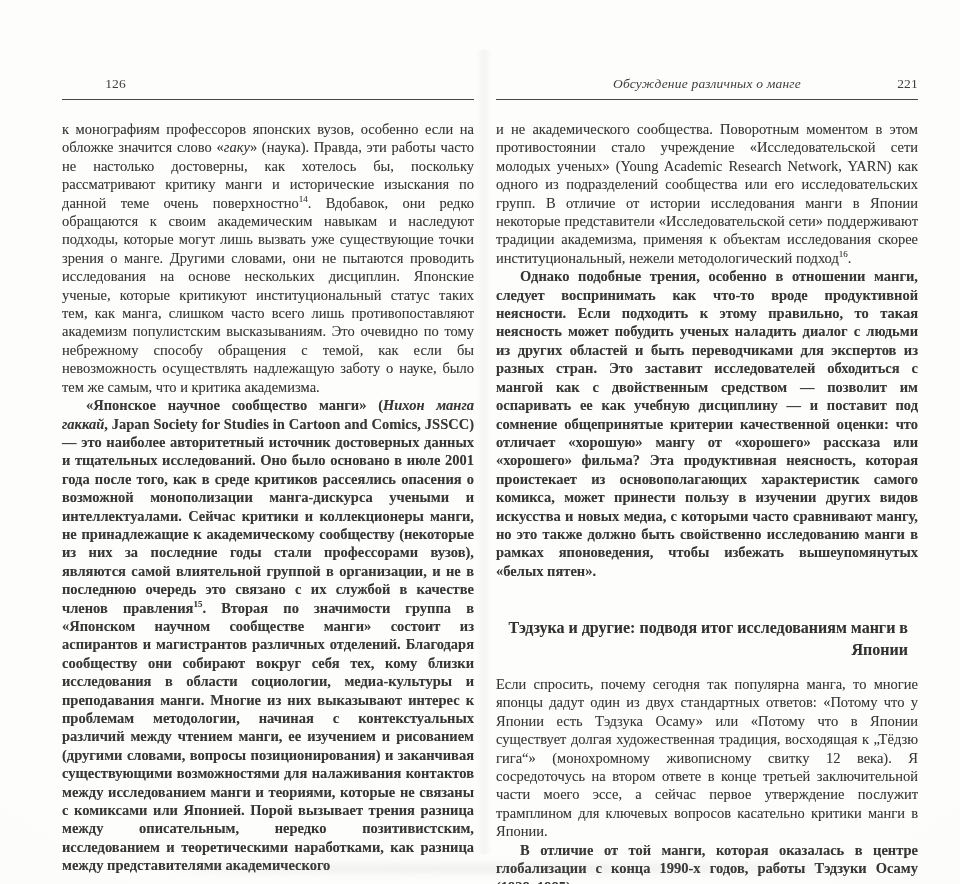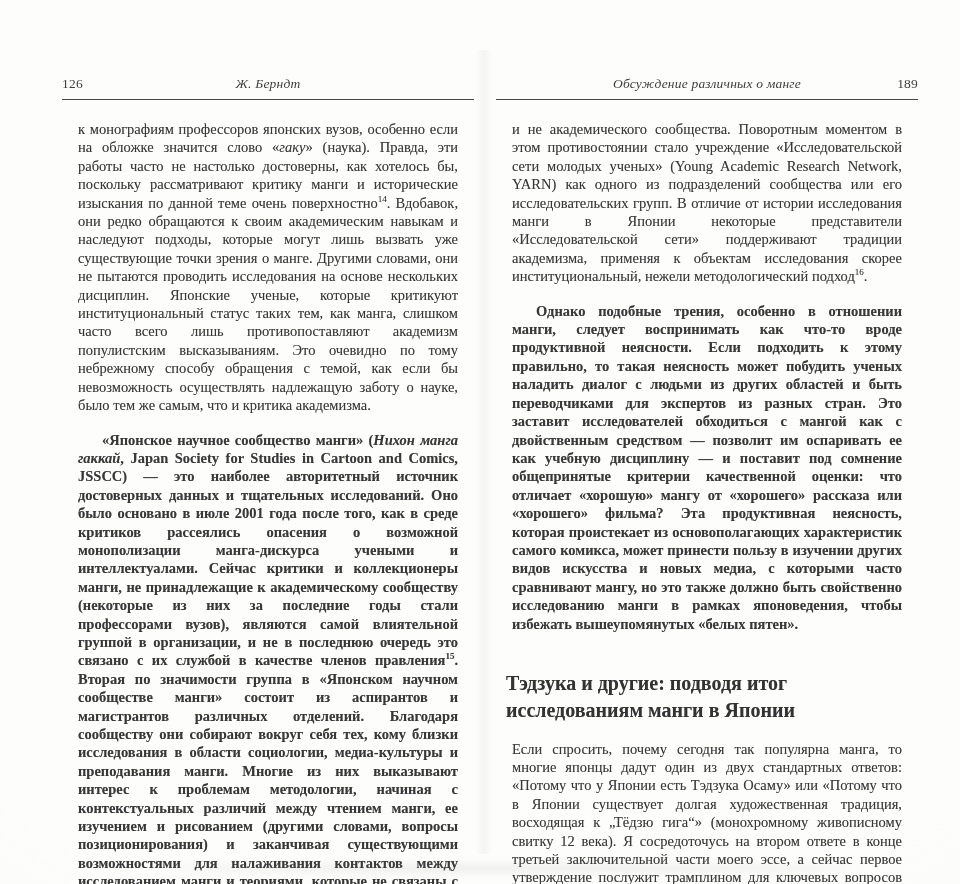--- a/index.html
+++ b/index.html
@@ -48,84 +48,83 @@
   .page.right { left: 496px; width: 422px; }
 
   .running-header {
     display: flex;
     align-items: baseline;
     font-size: 13.5px;
     color: #3e3e3e;
     letter-spacing: 0.2px;
   }
   .running-header .pagenum { width: 64px; }
-  .page.left  .pagenum { text-align: left; }
+  .page.left  .pagenum { text-align: right; }
   .page.right .pagenum { text-align: right; }
   .running-header .head-title {
     flex: 1;
     text-align: center;
     font-style: italic;
   }
   .header-rule {
     margin-top: 7px;
     border: 0;
     border-top: 1.6px solid var(--rule, #474747);
     height: 0;
   }
   .page-body {
     margin-top: 20px;
     font-size: 14.5px;
     line-height: 18.4px;
     text-align: justify;
     color: var(--ink, #383838);
     text-shadow: 0 0 0.4px rgba(56,56,56,0.35); 
   }
-  .para { margin: 16px; }
+  .para { margin: 0; }
   .para.indent { text-indent: 24px; font-weight: bold; }
   .para em { font-style: italic; }
   .para sup {
     font-size: 9px;
     line-height: 0;
     vertical-align: super;
   }
   .section-heading {
-    font-size: 20px;
+    font-size: 16px;
     font-weight: 700;
-    text-align: left;
+    text-align: right;
     line-height: 1.34;
     margin: 37px 10px 15px;
     color: #333333;
     text-shadow: 0 0 0.4px rgba(51,51,51,0.35);
   }
 </style>
 </head>
 <body>
 
 <div class="spread">
 
   <div class="gutter-shadow"></div>
 
   <section class="page left">
     <header class="running-header">
       <span class="pagenum">126</span>
-      <span class="head-title">Ж. Берндт</span>
       <span class="pagenum"></span>
     </header>
     <div class="header-rule"></div>
     <div class="page-body">
         <p class="para"><span>к монографиям профессоров японских вузов, особенно если на обложке значится слово «</span><em>гаку</em><span>» (наука). Правда, эти работы часто не настолько достоверны, как хотелось бы, поскольку рассматривают критику манги и исторические изыскания по данной теме очень поверхностно</span><sup>14</sup><span>. Вдобавок, они редко обращаются к своим академическим навыкам и наследуют подходы, которые могут лишь вызвать уже существующие точки зрения о манге. Другими словами, они не пытаются проводить исследования на основе нескольких дисциплин. Японские ученые, которые критикуют институциональный статус таких тем, как манга, слишком часто всего лишь противопоставляют академизм популистским высказываниям. Это очевидно по тому небрежному способу обращения с темой, как если бы невозможность осуществлять надлежащую заботу о науке, было тем же самым, что и критика академизма.</span></p>
         <p class="para indent"><span>«Японское научное сообщество манги» (</span><em>Нихон манга гаккай</em><span>, Japan Society for Studies in Cartoon and Comics, JSSCC) — это наиболее авторитетный источник достоверных данных и тщательных исследований. Оно было основано в июле 2001 года после того, как в среде критиков рассеялись опасения о возможной монополизации манга-дискурса учеными и интеллектуалами. Сейчас критики и коллекционеры манги, не принадлежащие к академическому сообществу (некоторые из них за последние годы стали профессорами вузов), являются самой влиятельной группой в организации, и не в последнюю очередь это связано с их службой в качестве членов правления</span><sup>15</sup><span>. Вторая по значимости группа в «Японском научном сообществе манги» состоит из аспирантов и магистрантов различных отделений. Благодаря сообществу они собирают вокруг себя тех, кому близки исследования в области социологии, медиа-культуры и преподавания манги. Многие из них выказывают интерес к проблемам методологии, начиная с контекстуальных различий между чтением манги, ее изучением и рисованием (другими словами, вопросы позиционирования) и заканчивая существующими возможностями для налаживания контактов между исследованием манги и теориями, которые не связаны с комиксами или Японией. Порой вызывает трения разница между описательным, нередко позитивистским, исследованием и теоретическими наработками, как разница между представителями академического</span></p>
       </div>
   </section>
 
   <section class="page right">
     <header class="running-header">
       <span class="pagenum"></span>
       <span class="head-title">Обсуждение различных о манге</span>
-      <span class="pagenum">189</span>
+      <span class="pagenum">221</span>
     </header>
     <div class="header-rule"></div>
     <div class="page-body">
         <p class="para"><span>и не академического сообщества. Поворотным моментом в этом противостоянии стало учреждение «Исследовательской сети молодых ученых» (Young Academic Research Network, YARN) как одного из подразделений сообщества или его исследовательских групп. В отличие от истории исследования манги в Японии некоторые представители «Исследовательской сети» поддерживают традиции академизма, применяя к объектам исследования скорее институциональный, нежели методологический подход</span><sup>16</sup><span>.</span></p>
         <p class="para indent"><span>Однако подобные трения, особенно в отношении манги, следует воспринимать как что-то вроде продуктивной неясности. Если подходить к этому правильно, то такая неясность может побудить ученых наладить диалог с людьми из других областей и быть переводчиками для экспертов из разных стран. Это заставит исследователей обходиться с мангой как с двойственным средством — позволит им оспаривать ее как учебную дисциплину — и поставит под сомнение общепринятые критерии качественной оценки: что отличает «хорошую» мангу от «хорошего» рассказа или «хорошего» фильма? Эта продуктивная неясность, которая проистекает из основополагающих характеристик самого комикса, может принести пользу в изучении других видов искусства и новых медиа, с которыми часто сравнивают мангу, но это также должно быть свойственно исследованию манги в рамках японоведения, чтобы избежать вышеупомянутых «белых пятен».</span></p>
         <h2 class="section-heading">Тэдзука и другие: подводя итог исследованиям манги в Японии</h2>
         <p class="para"><span>Если спросить, почему сегодня так популярна манга, то многие японцы дадут один из двух стандартных ответов: «Потому что у Японии есть Тэдзука Осаму» или «Потому что в Японии существует долгая художественная традиция, восходящая к „Тёдзю гига“» (монохромному живописному свитку 12 века). Я сосредоточусь на втором ответе в конце третьей заключительной части моего эссе, а сейчас первое утверждение послужит трамплином для ключевых вопросов касательно критики манги в Японии.</span></p>
         <p class="para indent"><span>В отличие от той манги, которая оказалась в центре глобализации с конца 1990-х годов, работы Тэдзуки Осаму (1928–1985)</span></p>
       </div>
   </section>

